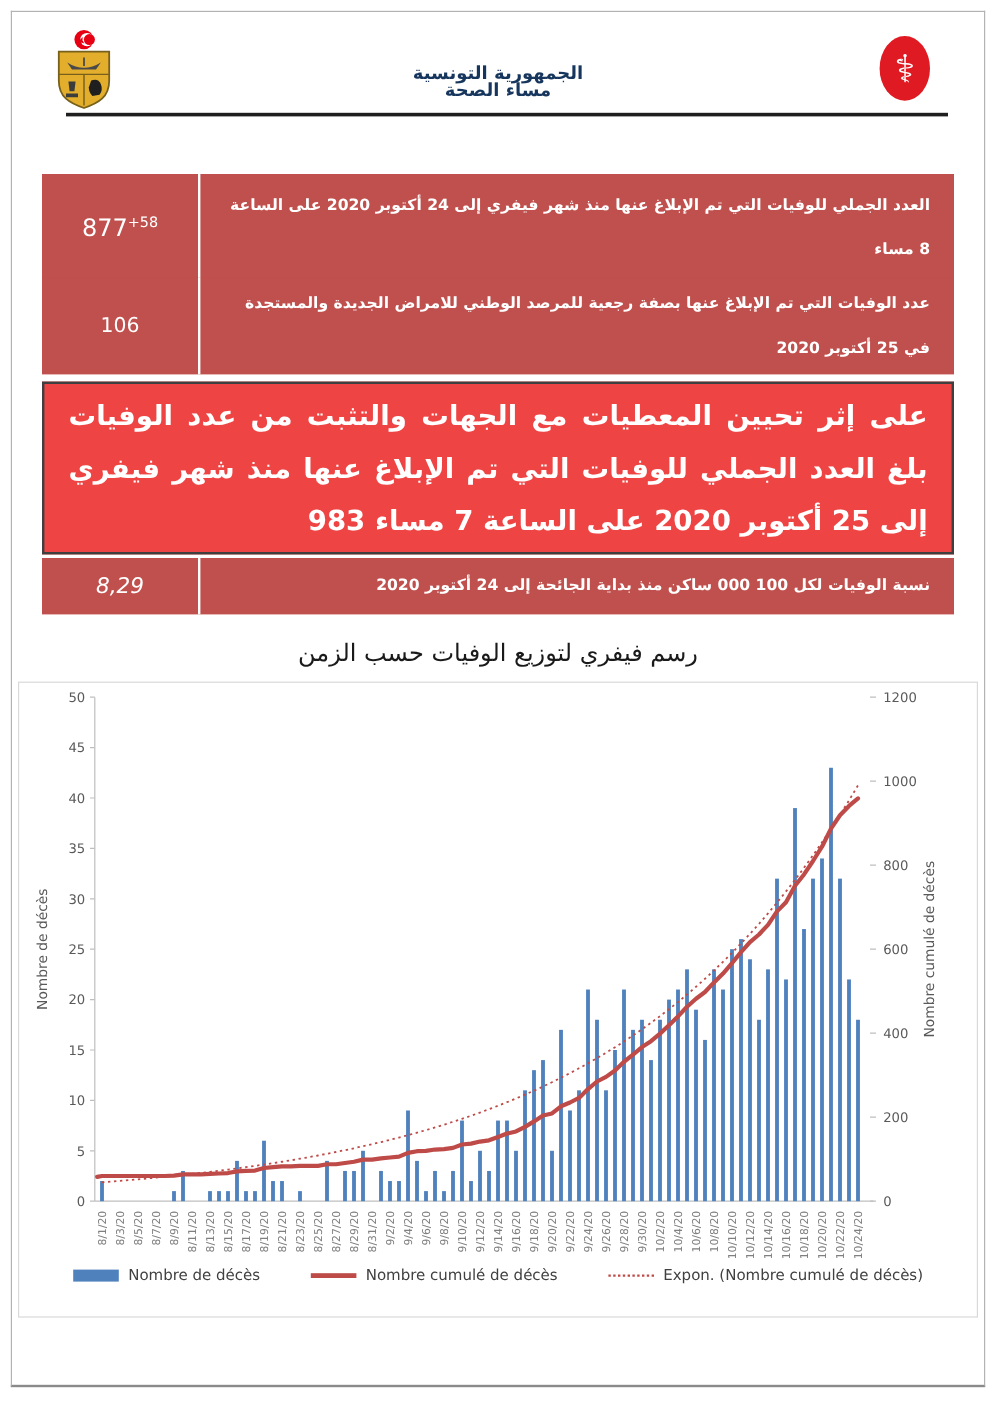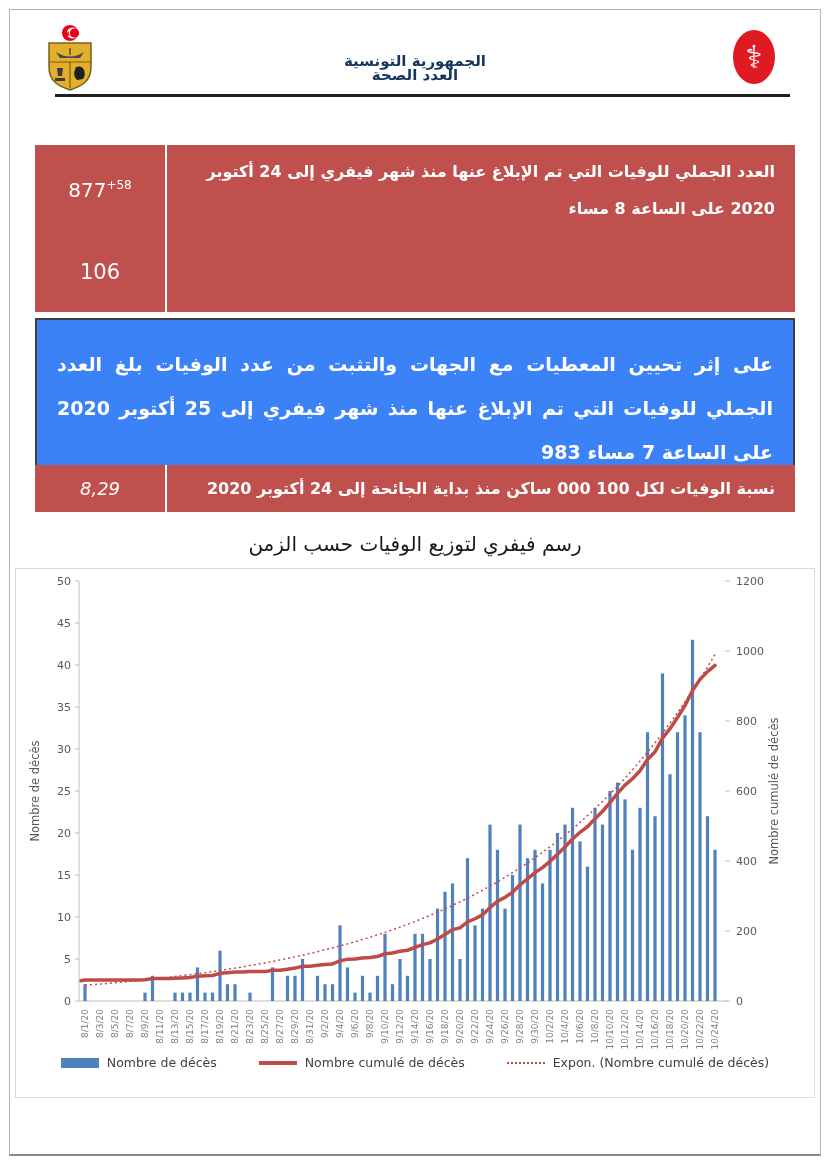--- a/index.html
+++ b/index.html
@@ -14,26 +14,26 @@
   
   .hdr-title{left:0;right:0;text-align:center;color:#17365D;font-weight:bold;font-size:15px;}
   .hdr-rule{left:55px;top:94px;width:735px;height:3px;background:#1f1f1f;}
 
   
   .red-row{left:35px;width:760px;background:#C0504D;display:flex;color:#fff;}
   .num-cell{width:130px;display:flex;align-items:center;justify-content:center;
     font-size:20px;}
   .v-div{width:2px;background:#ffffff;}
   .txt-cell{flex:1;direction:rtl;text-align:right;padding:0 20px;
-    font-weight:bold;font-size:16px;display:flex;align-items:center;line-height:37px;}
+    font-weight:bold;font-size:13px;display:flex;align-items:center;line-height:37px;}
   sup{font-size:12px;}
 
-  .notice{left:35px;top:318px;width:716px;background:#3b82f6;color:#fff;
-    border:2px solid #3f3f3f;padding:22px 20px;height:130px;
-    direction:rtl;text-align:justify;font-weight:bold;font-size:19px;line-height:44px;}
+  .notice{left:35px;top:318px;width:716px;background:#ef4444;color:#fff;
+    border:2px solid #3f3f3f;padding:5px 20px;height:130px;
+    direction:rtl;text-align:justify;font-weight:bold;font-size:23px;line-height:44px;}
 
   
   .chart-title{left:0;right:0;top:532px;text-align:center;color:#1a1a1a;font-size:20px;}
   .chart-box{left:15px;top:568px;width:798px;height:528px;border:1px solid #d9d9d9;background:#fff;}
   .legend{left:15px;top:1055px;width:800px;display:flex;justify-content:center;gap:42px;
     align-items:center;color:#404040;font-size:12.5px;}
   .leg-item{display:flex;align-items:center;gap:8px;}
   .sw-bar{width:38px;height:10px;background:#4F81BD;}
   .sw-line{width:38px;height:4px;background:#BE4B48;}
   .sw-dot{width:38px;height:0;border-top:2px dotted #BE4B48;}
@@ -53,21 +53,21 @@
     <path d="M16 30 q14 9 28 0 l-4 6 h-20 z" fill="#4a4a4a"></path>
     <line x1="30" y1="26" x2="30" y2="33" stroke="#4a4a4a" stroke-width="1.5"></line>
     <line x1="9" y1="40" x2="51" y2="40" stroke="#77601c" stroke-width="1.2"></line>
     <line x1="30" y1="40" x2="30" y2="66" stroke="#77601c" stroke-width="1.2"></line>
     <path d="M17 46 l6 0 -1 8 -4 0 z M15 56 h10 v3 h-10 z" fill="#3c3c3c"></path>
     <path d="M36 45 q6 -2 8 3 q2 5 -1 9 l-6 1 q-3 -3 -3 -7 z" fill="#1f1f1f"></path>
   </svg>
 </div>
 
 <div class="abs hdr-title" style="top:52px;">الجمهورية التونسية</div>
-<div class="abs hdr-title" style="top:66px;">العدد الصحة</div>
+<div class="abs hdr-title" style="top:66px;">مساء الصحة</div>
 
 <div class="abs" style="left:730px;top:28px;width:48px;height:58px;">
   <svg width="48" height="58" viewBox="0 0 48 58">
     <ellipse cx="24" cy="29" rx="21" ry="27" fill="#E01A22"></ellipse>
     <text x="24" y="40" text-anchor="middle" font-size="32" fill="#ffffff" font-family="DejaVu Sans, sans-serif">⚕</text>
   </svg>
 </div>
 
 <div class="abs hdr-rule"></div>
 
@@ -75,24 +75,27 @@
   <div class="num-cell">
     <span><span>877</span><sup>+58</sup></span>
   </div>
   <div class="v-div"></div>
   <div class="txt-cell">
     <span>العدد الجملي للوفيات التي تم الإبلاغ عنها منذ شهر فيفري إلى 24 أكتوبر 2020 على الساعة 8 مساء</span>
   </div>
 </div>
 
 <div class="abs red-row" style="top:231px;height:81px;">
-  <div class="num-cell" style="font-size:21px;">
+  <div class="num-cell" style="font-size:17px;">
     <span>106</span>
   </div>
   <div class="v-div"></div>
+  <div class="txt-cell">
+    <span>عدد الوفيات التي تم الإبلاغ عنها بصفة رجعية للمرصد الوطني للامراض الجديدة والمستجدة في 25 أكتوبر 2020</span>
+  </div>
 </div>
 
 <div class="abs notice">على إثر تحيين المعطيات مع الجهات والتثبت من عدد الوفيات بلغ العدد الجملي للوفيات التي تم الإبلاغ عنها منذ شهر فيفري إلى 25 أكتوبر 2020 على الساعة 7 مساء 983</div>
 
 <div class="abs red-row" style="top:465px;height:47px;">
   <div class="num-cell" style="font-size:18px;font-style:italic;">
     <span>8,29</span>
   </div>
   <div class="v-div"></div>
   <div class="txt-cell" style="line-height:47px;align-items:center;">

